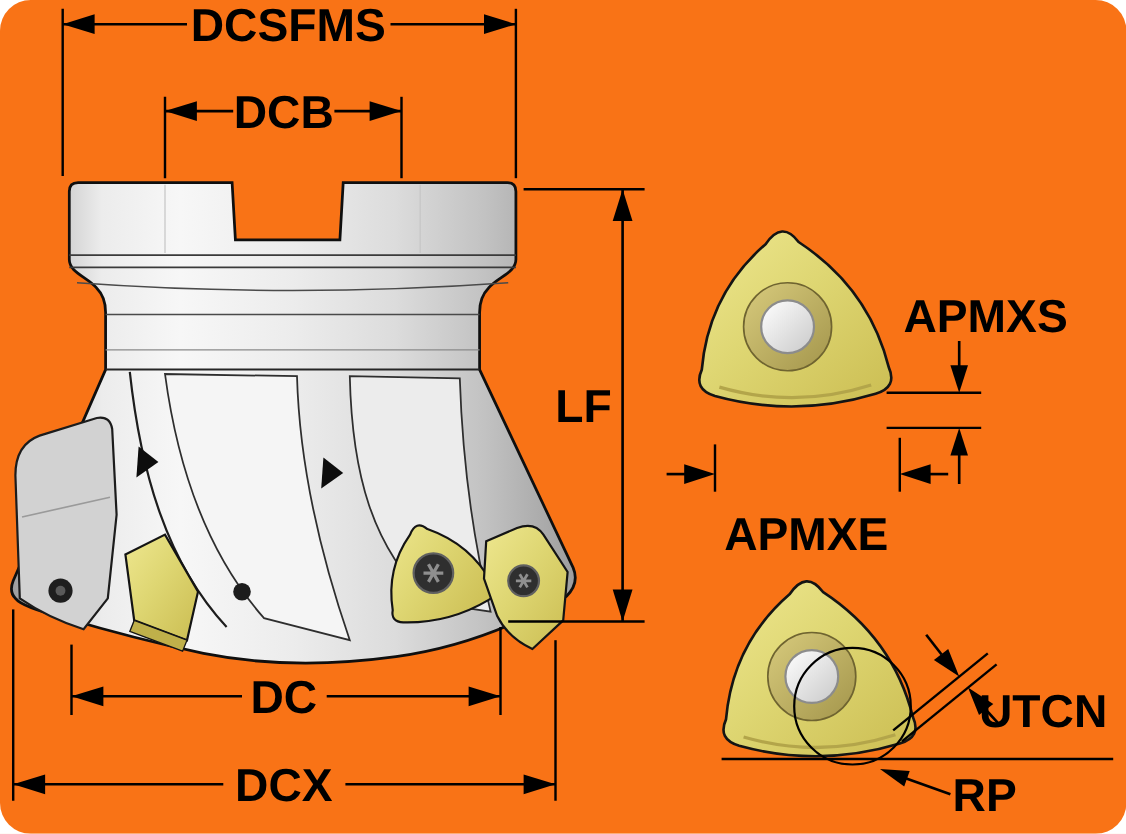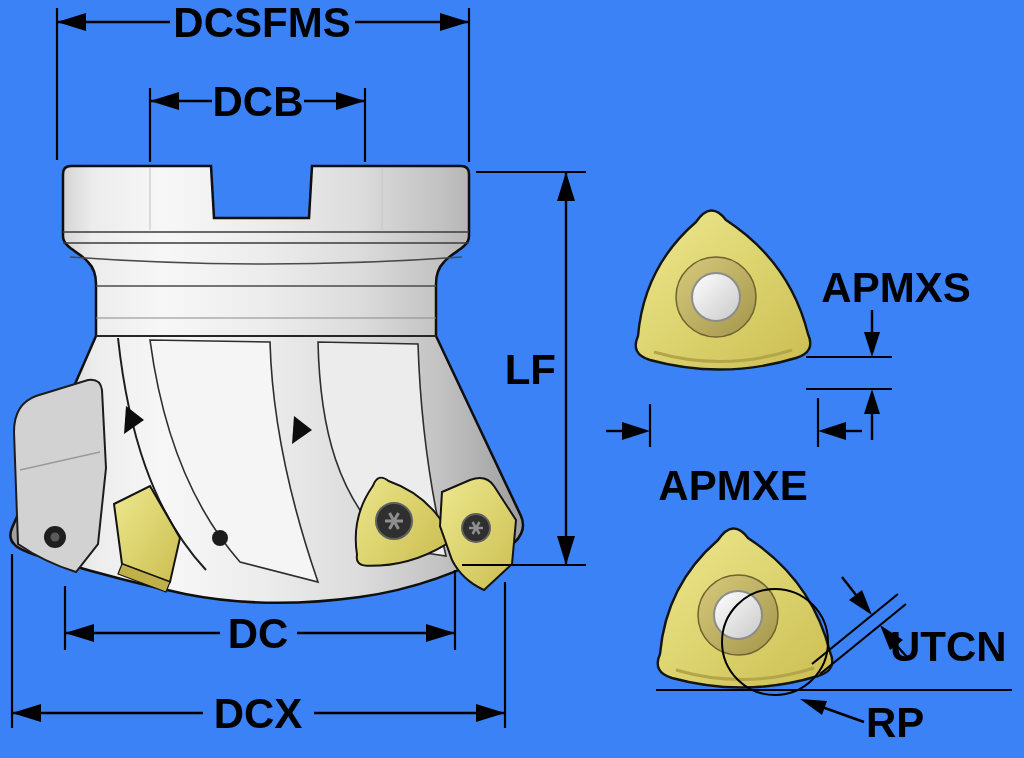--- a/index.html
+++ b/index.html
@@ -1,18 +1,18 @@
 <!DOCTYPE html>
 <html><head>
 <meta charset="utf-8">
 <title>Technical Diagram</title>
 <style>
   html,body{margin:0;padding:0;background:#ffffff;}
-  .stage{position:relative;width:1024px;height:758px;background:#3b82f6;overflow:hidden;
-         font-family:"Liberation Sans",sans-serif;}
+  .stage{position:relative;width:1024px;height:758px;background:#f97316;overflow:hidden;
+         font-family:"Liberation Sans",sans-serif;border-radius:28px;}
   svg{display:block;}
   .lbl{font-family:"Liberation Sans",sans-serif;font-weight:700;font-size:42px;fill:#000;}
   .dim{stroke:#000;stroke-width:2.4;fill:none;}
   .ext{stroke:#000;stroke-width:2.2;fill:none;}
   .ah{fill:#000;stroke:none;}
 </style>
 </head>
 <body>
 
 <div class="stage">

